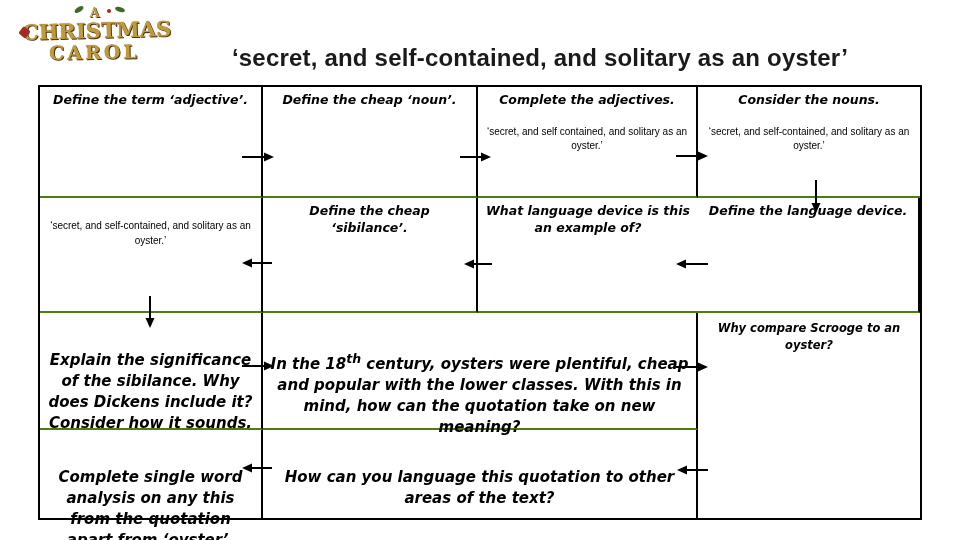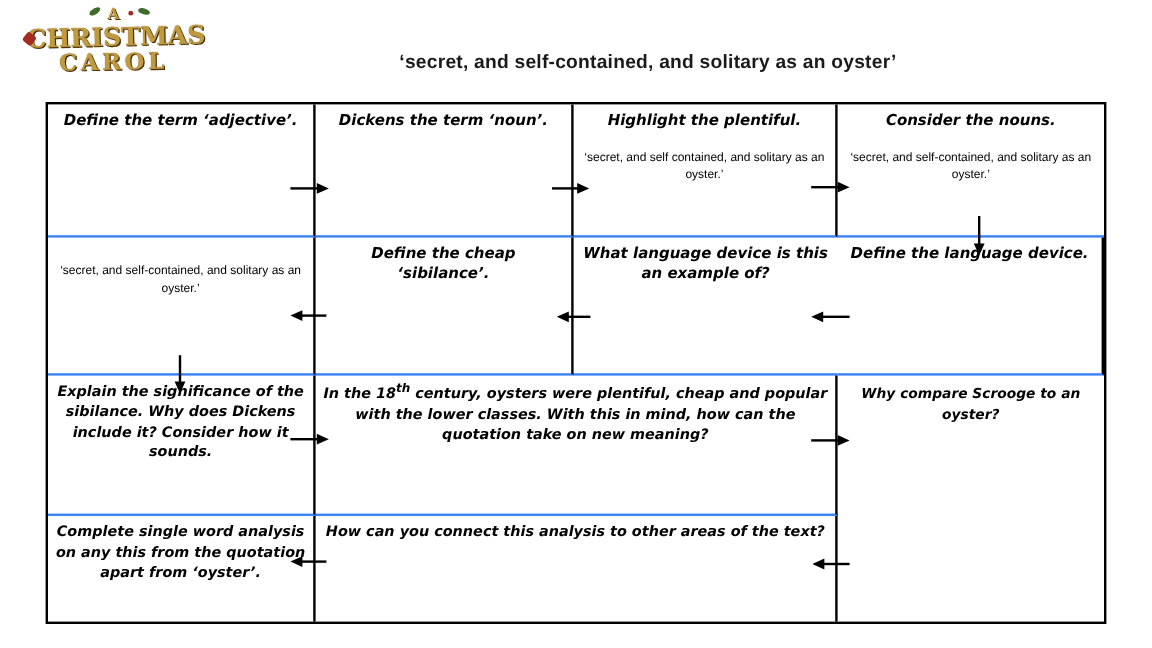--- a/index.html
+++ b/index.html
@@ -25,49 +25,49 @@
     position:relative;
   }
   .logo-ribbon{position:absolute;left:-2px;top:6px;width:9px;height:9px;background:#a32b20;transform:rotate(40deg);border-radius:2px;}
   .logo-carol{
     font-size:19px;letter-spacing:3px;margin-top:2px;color:#c09a3e;
     text-shadow:1px 1px 0 #4a300a,0 0 1px #7a5a1a;transform:rotate(-1deg);
   }
   
   .slide-title{
     position:absolute;left:120px;right:0;top:44px;text-align:center;
-    font-family:"Liberation Sans",sans-serif;font-weight:bold;font-size:16px;
+    font-family:"Liberation Sans",sans-serif;font-weight:bold;font-size:24px;
     color:#1a1a1a;letter-spacing:0.2px;
   }
   
   .task-grid{
     position:absolute;left:38px;top:85px;width:884px;height:435px;
     box-sizing:border-box;border:2px solid #000;
     display:grid;
     grid-template-columns:223px 215px 220px 222px;
     grid-template-rows:111px 115px 117px 88px;
     background:#fff;
   }
   .cell{
-    box-sizing:border-box;border-right:2px solid #000;border-bottom:2px solid #3b82f6;
+    box-sizing:border-box;border-right:2px solid #000;border-bottom:2px solid #4d7c0f;
     padding:5px 6px 0 6px;text-align:center;position:relative;color:#000;
   }
   .cell.last-col{border-right:none;}
   .cell.last-row{border-bottom:none;}
   .span-mid{grid-column:2 / 4;}
   .span-right{grid-column:4 / 5;grid-row:3 / 5;}
   .cell-heading{
     font-family:"DejaVu Sans","Liberation Sans",sans-serif;
     font-style:italic;font-weight:bold;font-size:12.5px;line-height:1.35;
   }
   .cell-quote{
     font-family:"Liberation Sans",sans-serif;font-size:10px;line-height:1.45;
     margin-top:16px;
   }
-  .cell-heading.small{font-size:12px;line-height:1.4;}
+  .cell-heading.small{font-size:15px;line-height:1.4;margin-top:32px;}
   .cell-heading.med{font-size:11.5px;line-height:1.45;padding-top:2px;}
   
   .arrows{position:absolute;left:0;top:0;width:960px;height:540px;pointer-events:none;}
 </style>
 </head>
 <body>
 
 <div class="logo">
   <div class="logo-a">
     <span class="holly l"></span>
@@ -84,25 +84,25 @@
 
 <div class="slide-title">‘secret, and self-contained, and solitary as an oyster’</div>
 
 <div class="task-grid">
 
   <div class="cell">
     <div class="cell-heading">Define the term ‘adjective’.</div>
   </div>
 
   <div class="cell">
-    <div class="cell-heading">Dickens the term ‘noun’.</div>
+    <div class="cell-heading">Define the cheap ‘noun’.</div>
   </div>
 
   <div class="cell">
-    <div class="cell-heading">Highlight the plentiful.</div>
+    <div class="cell-heading">Complete the adjectives.</div>
     <div class="cell-quote">‘secret, and self contained, and solitary as an oyster.’</div>
   </div>
 
   <div class="cell last-col">
     <div class="cell-heading">Consider the nouns.</div>
     <div class="cell-quote">‘secret, and self-contained, and solitary as an oyster.’</div>
   </div>
 
   <div class="cell">
     <div class="cell-quote">‘secret, and self-contained, and solitary as an oyster.’</div>
@@ -130,21 +130,21 @@
 
   <div class="cell span-right last-col last-row">
     <div class="cell-heading med">Why compare Scrooge to an oyster?</div>
   </div>
 
   <div class="cell last-row">
     <div class="cell-heading small">Complete single word analysis on any this from the quotation apart from ‘oyster’.</div>
   </div>
 
   <div class="cell span-mid last-row">
-    <div class="cell-heading small">How can you connect this analysis to other areas of the text?</div>
+    <div class="cell-heading small">How can you language this quotation to other areas of the text?</div>
   </div>
 
 </div>
 
 <svg class="arrows" width="960" height="540" viewBox="0 0 960 540" xmlns="http://www.w3.org/2000/svg">
 
   <g stroke="#000" stroke-width="2" fill="#000">
     <line x1="242" y1="157" x2="266" y2="157"></line>
       <polygon points="274,157 264,152.5 264,161.5" stroke="none"></polygon>
     <line x1="460" y1="157" x2="483" y2="157"></line>

